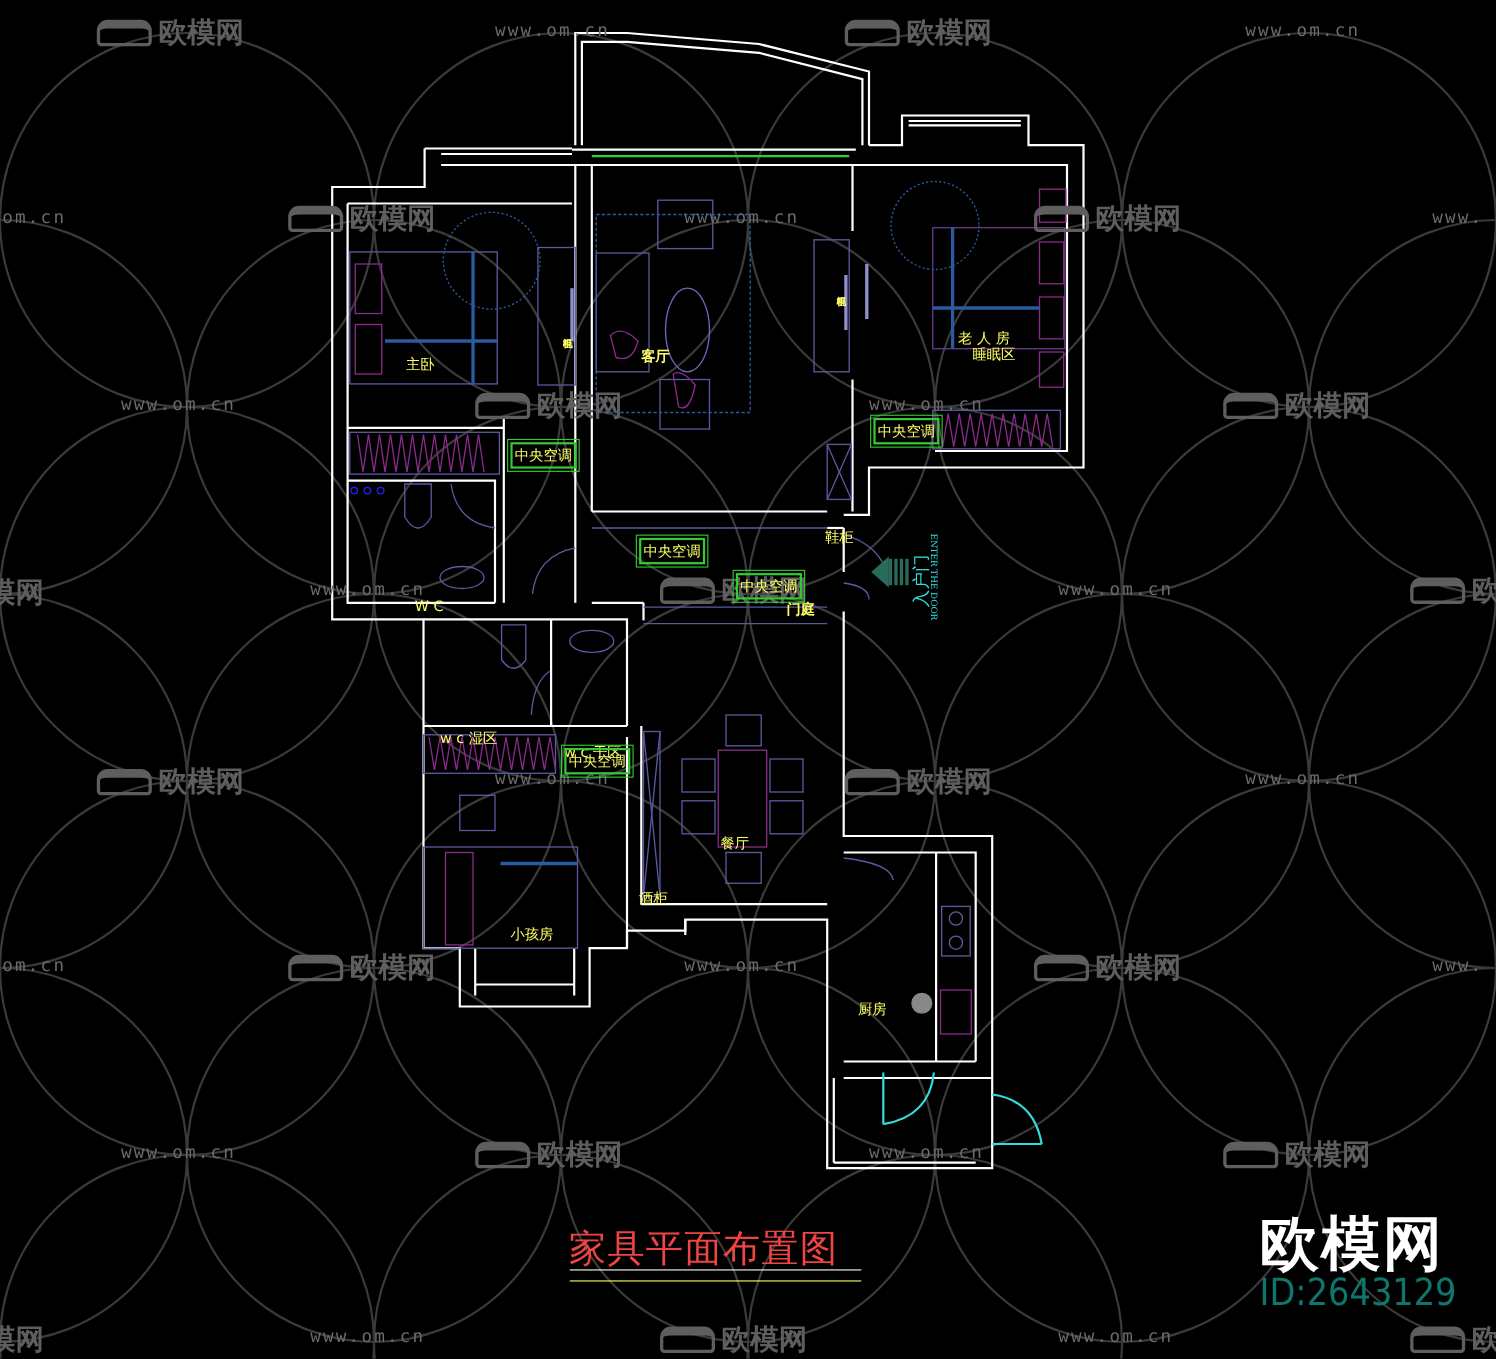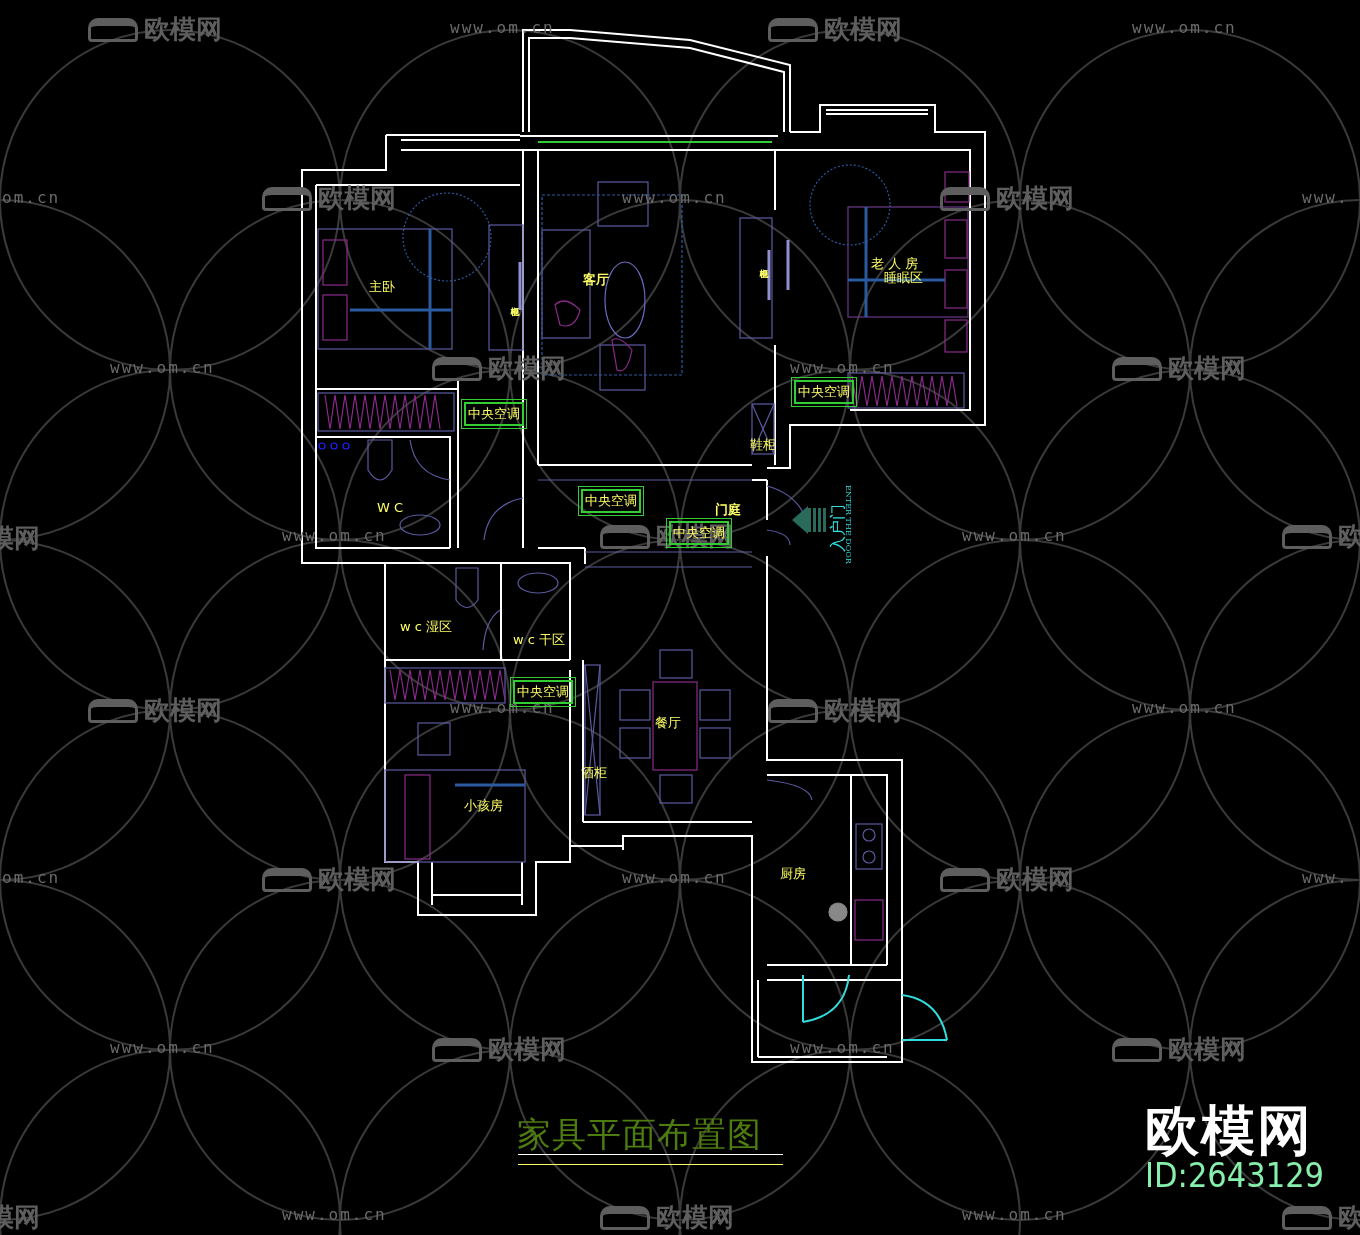--- a/index.html
+++ b/index.html
@@ -1,27 +1,27 @@
 <!DOCTYPE html>
 <html><head>
 <meta charset="utf-8">
 <style>
   html,body{margin:0;padding:0;background:#000;}
   body{width:1360px;height:1235px;position:relative;overflow:hidden;font-family:"DejaVu Sans",sans-serif;}
   #plan{position:absolute;left:0;top:0;width:1360px;height:1235px;}
   .wm-text{position:absolute;color:#6b6b6b;font-family:"DejaVu Sans Mono",monospace;font-size:16px;letter-spacing:2px;white-space:nowrap;}
   .wm-logo{position:absolute;color:#5e5e5e;font-family:"DejaVu Sans",sans-serif;font-size:26px;font-weight:bold;white-space:nowrap;display:flex;align-items:center;gap:6px;}
   .wm-logo .sofa{display:inline-block;width:50px;height:24px;border:3px solid #5e5e5e;border-top:8px solid #5e5e5e;border-radius:10px 10px 4px 4px;box-sizing:border-box;}
-  .room-label{position:absolute;color:#ffff66;font-size:13px;white-space:nowrap;font-family:"DejaVu Sans",sans-serif;}
+  .room-label{position:absolute;color:#ffff66;font-size:13px;white-space:nowrap;font-family:"DejaVu Sans",sans-serif;margin-top:44px;}
   .ac-label{position:absolute;color:#ffff66;font-size:13px;white-space:nowrap;border:2px solid #33cc33;outline:1px solid #33cc33;outline-offset:2px;padding:1px 2px;background:transparent;}
-  .title{position:absolute;left:517px;top:1112px;color:#4d7c0f;font-family:"DejaVu Serif",serif;font-size:34px;letter-spacing:1px;}
+  .title{position:absolute;left:517px;top:1112px;color:#ef4444;font-family:"DejaVu Serif",serif;font-size:34px;letter-spacing:1px;}
   .title-line1{position:absolute;left:518px;top:1154px;width:265px;height:1px;background:#fff;}
   .title-line2{position:absolute;left:518px;top:1164px;width:265px;height:1px;background:#ffff66;}
   .brand{position:absolute;left:1145px;top:1095px;color:#fff;font-size:54px;font-weight:bold;font-family:"DejaVu Sans",sans-serif;letter-spacing:2px;}
-  .brand-id{position:absolute;left:1145px;top:1155px;color:#86efac;font-size:34px;font-family:"DejaVu Sans Condensed","DejaVu Sans",sans-serif;}
+  .brand-id{position:absolute;left:1145px;top:1155px;color:#0f766e;font-size:34px;font-family:"DejaVu Sans Condensed","DejaVu Sans",sans-serif;}
   .entry{position:absolute;color:#33dddd;font-size:16px;transform:rotate(-90deg);transform-origin:left top;white-space:nowrap;}
   .entry-en{position:absolute;color:#33dddd;font-size:8px;font-family:"DejaVu Serif",serif;transform:rotate(90deg);transform-origin:left top;white-space:nowrap;}
   .tv-label{position:absolute;color:#ffff66;font-size:9px;writing-mode:vertical-rl;white-space:nowrap;}
 </style>
 </head>
 <body>
 
 <svg id="plan" viewBox="0 0 1360 1235" xmlns="http://www.w3.org/2000/svg">
 
   <g stroke="#3a3a3a" stroke-width="2" fill="none">

